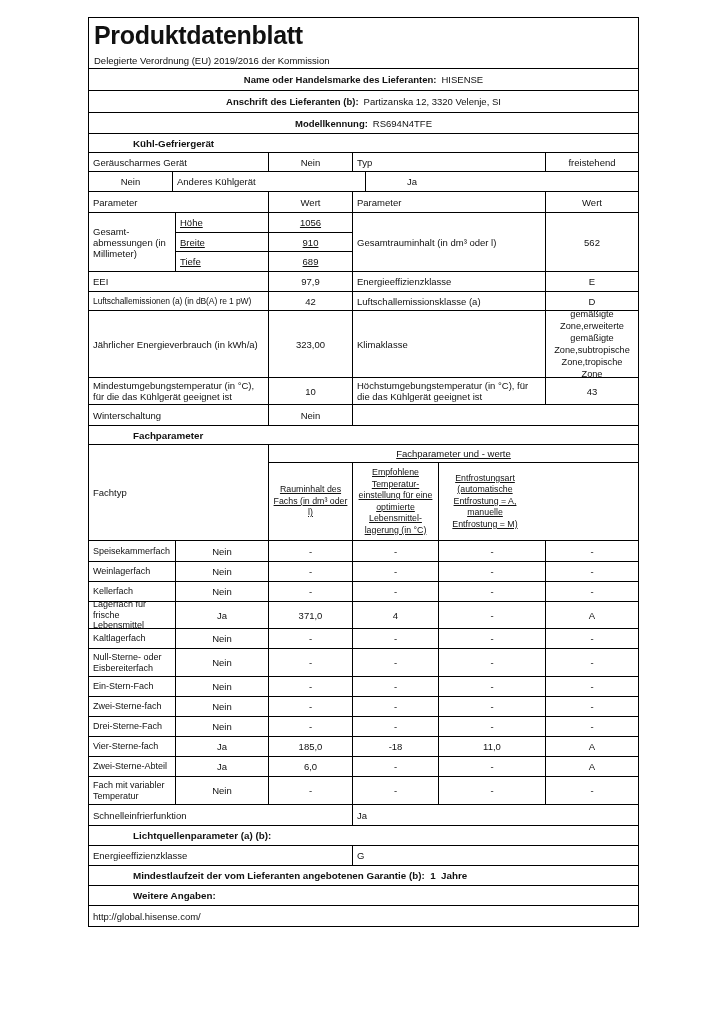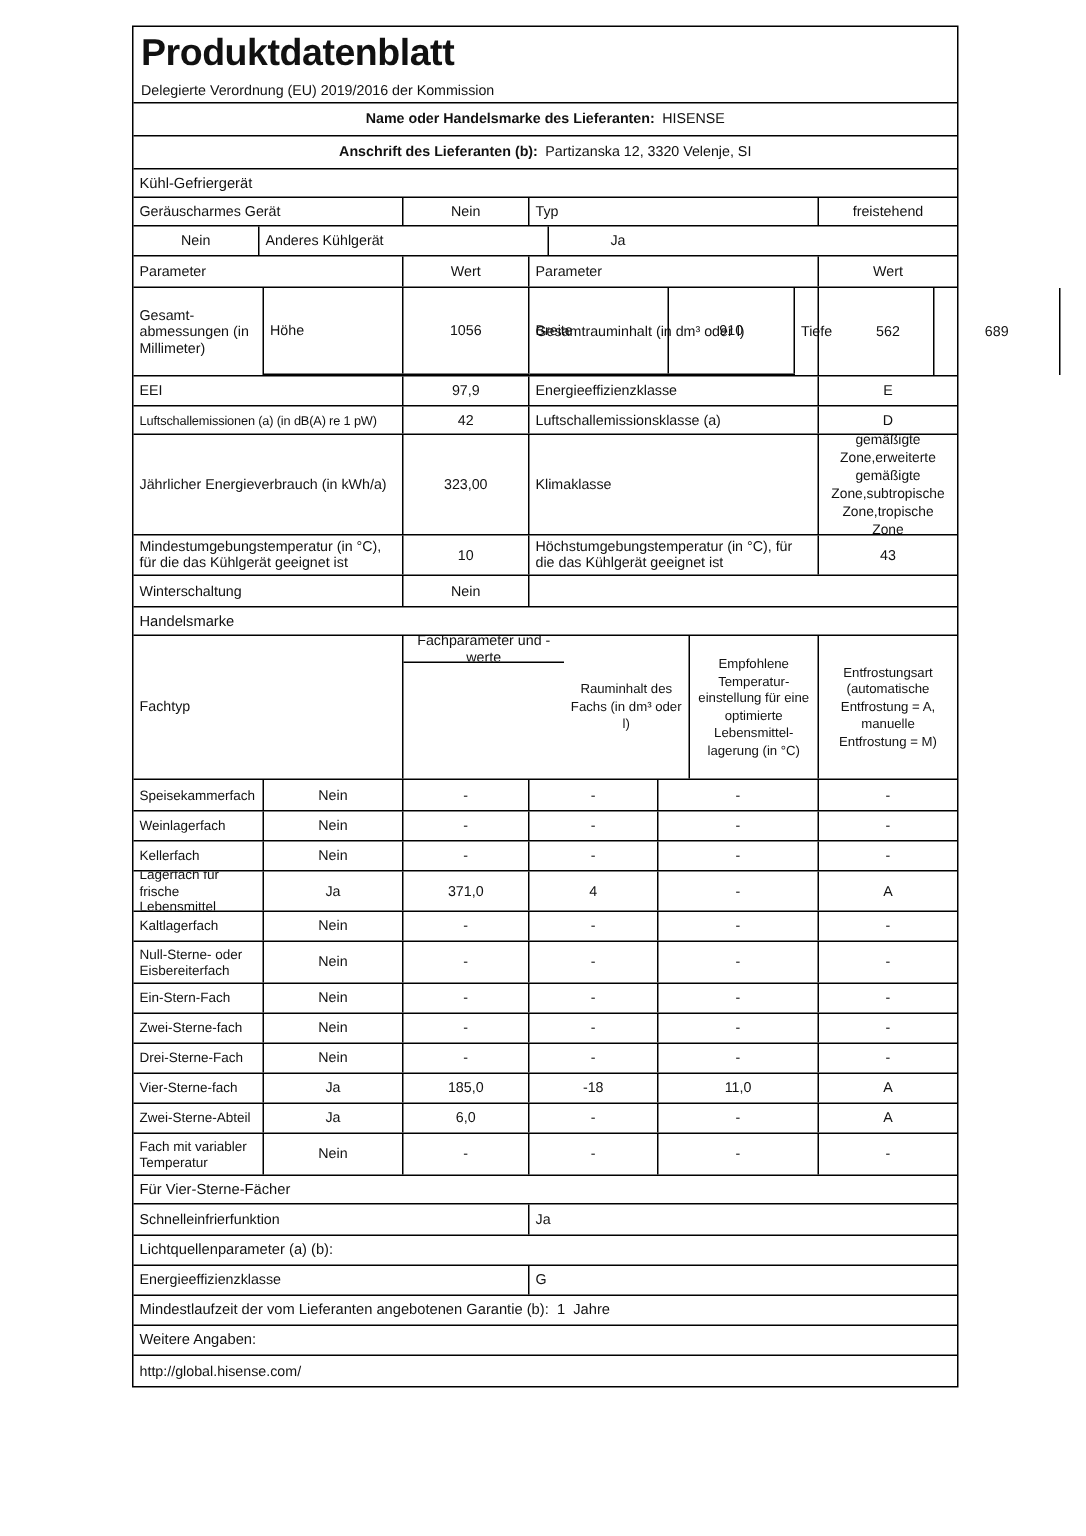--- a/index.html
+++ b/index.html
@@ -20,28 +20,28 @@
   }
   .br { border-right:1px solid #000; }
   .lab { font-size:9.5px; line-height:11px; text-align:left; }
   .val { font-size:9.5px; line-height:11px; text-align:center; align-items:center; }
   .pre { white-space:pre-line; }
   .nowrap { white-space:nowrap; }
   .tight { font-size:8.5px; letter-spacing:-0.1px; }
   .fname { font-size:9px; line-height:10.5px; }
   .small { font-size:8.8px; line-height:11.5px; }
   .klima { font-size:9.2px; line-height:12px; }
-  .sect { font-size:9.8px; font-weight:normal; line-height:11px; }
+  .sect { font-size:9.8px; font-weight:bold; line-height:11px;margin-left:40px; }
   .titlecell { padding:4px 5px 2px 5px; justify-content:space-between; }
   .title { font-size:25px; font-weight:bold; line-height:27px; letter-spacing:-0.3px; }
   .subtitle { font-size:9.5px; margin-top:5px; }
   .kv { flex-direction:row; align-items:center; gap:5px; }
   .kv .k { font-weight:bold; font-size:9.5px; }
   .kv .v { font-size:9.5px; }
-  .subcol { display:flex; flex-direction:row; box-sizing:border-box; }
+  .subcol { display:flex; flex-direction:column; box-sizing:border-box;text-decoration:underline; }
   .sub { display:flex; flex:1; border-bottom:1px solid #000; }
   .sub:last-child { border-bottom:0; }
   .gh { border-bottom:1px solid #000; }
   .prewrap { white-space:pre; }
 </style>
 </head>
 <body>
 
 <div class="page">
   <div class="sheet">
@@ -60,20 +60,26 @@
       </div>
     </div>
 
     <div class="r" style="height:22px">
       <div class="c kv" style="width:549px">
         <span class="k">Anschrift des Lieferanten (b):</span>
         <span class="v">Partizanska 12, 3320 Velenje, SI</span>
       </div>
     </div>
 
+    <div class="r" style="height:21px">
+      <div class="c kv" style="width:549px">
+        <span class="k">Modellkennung:</span>
+        <span class="v">RS694N4TFE</span>
+      </div>
+    </div>
 
     <div class="r" style="height:19px">
       <div class="c sect" style="width:549px">Kühl-Gefriergerät</div>
     </div>
 
     <div class="r" style="height:19px">
       <div class="c br lab" style="width:180px">Geräuscharmes Gerät</div>
       <div class="c br val" style="width:84px">Nein</div>
       <div class="c br lab" style="width:193px">Typ</div>
       <div class="c val" style="width:92px">freistehend</div>
@@ -146,21 +152,21 @@
       <div class="c val" style="width:92px">43</div>
     </div>
 
     <div class="r" style="height:21px">
       <div class="c br lab" style="width:180px">Winterschaltung</div>
       <div class="c br val" style="width:84px">Nein</div>
       <div class="c" style="width:285px"></div>
     </div>
 
     <div class="r" style="height:19px">
-      <div class="c sect" style="width:549px">Handelsmarke</div>
+      <div class="c sect" style="width:549px">Fachparameter</div>
     </div>
 
     <div class="r" style="height:96px">
       <div class="c br lab" style="width:180px">Fachtyp</div>
       <div class="subcol" style="width:369px">
         <div class="c val gh" style="height:18px;width:369px">Fachparameter und - werte</div>
         <div style="flex:1;display:flex">
           <div class="c br val small pre" style="width:84px">Rauminhalt des
 Fachs (in dm³ oder l)</div>
           <div class="c br val small pre" style="width:86px">Empfohlene
@@ -271,23 +277,20 @@
     <div class="r" style="height:28px">
       <div class="c br lab fname pre" style="width:87px">Fach mit variabler
 Temperatur</div>
       <div class="c br val" style="width:93px">Nein</div>
       <div class="c br val" style="width:84px">-</div>
       <div class="c br val" style="width:86px">-</div>
       <div class="c br val" style="width:107px">-</div>
       <div class="c val" style="width:92px">-</div>
     </div>
 
-    <div class="r" style="height:19px">
-      <div class="c sect" style="width:549px">Für Vier-Sterne-Fächer</div>
-    </div>
 
     <div class="r" style="height:21px">
       <div class="c br lab" style="width:264px">Schnelleinfrierfunktion</div>
       <div class="c lab" style="width:285px">Ja</div>
     </div>
 
     <div class="r" style="height:20px">
       <div class="c sect" style="width:549px">Lichtquellenparameter (a) (b):</div>
     </div>
 

